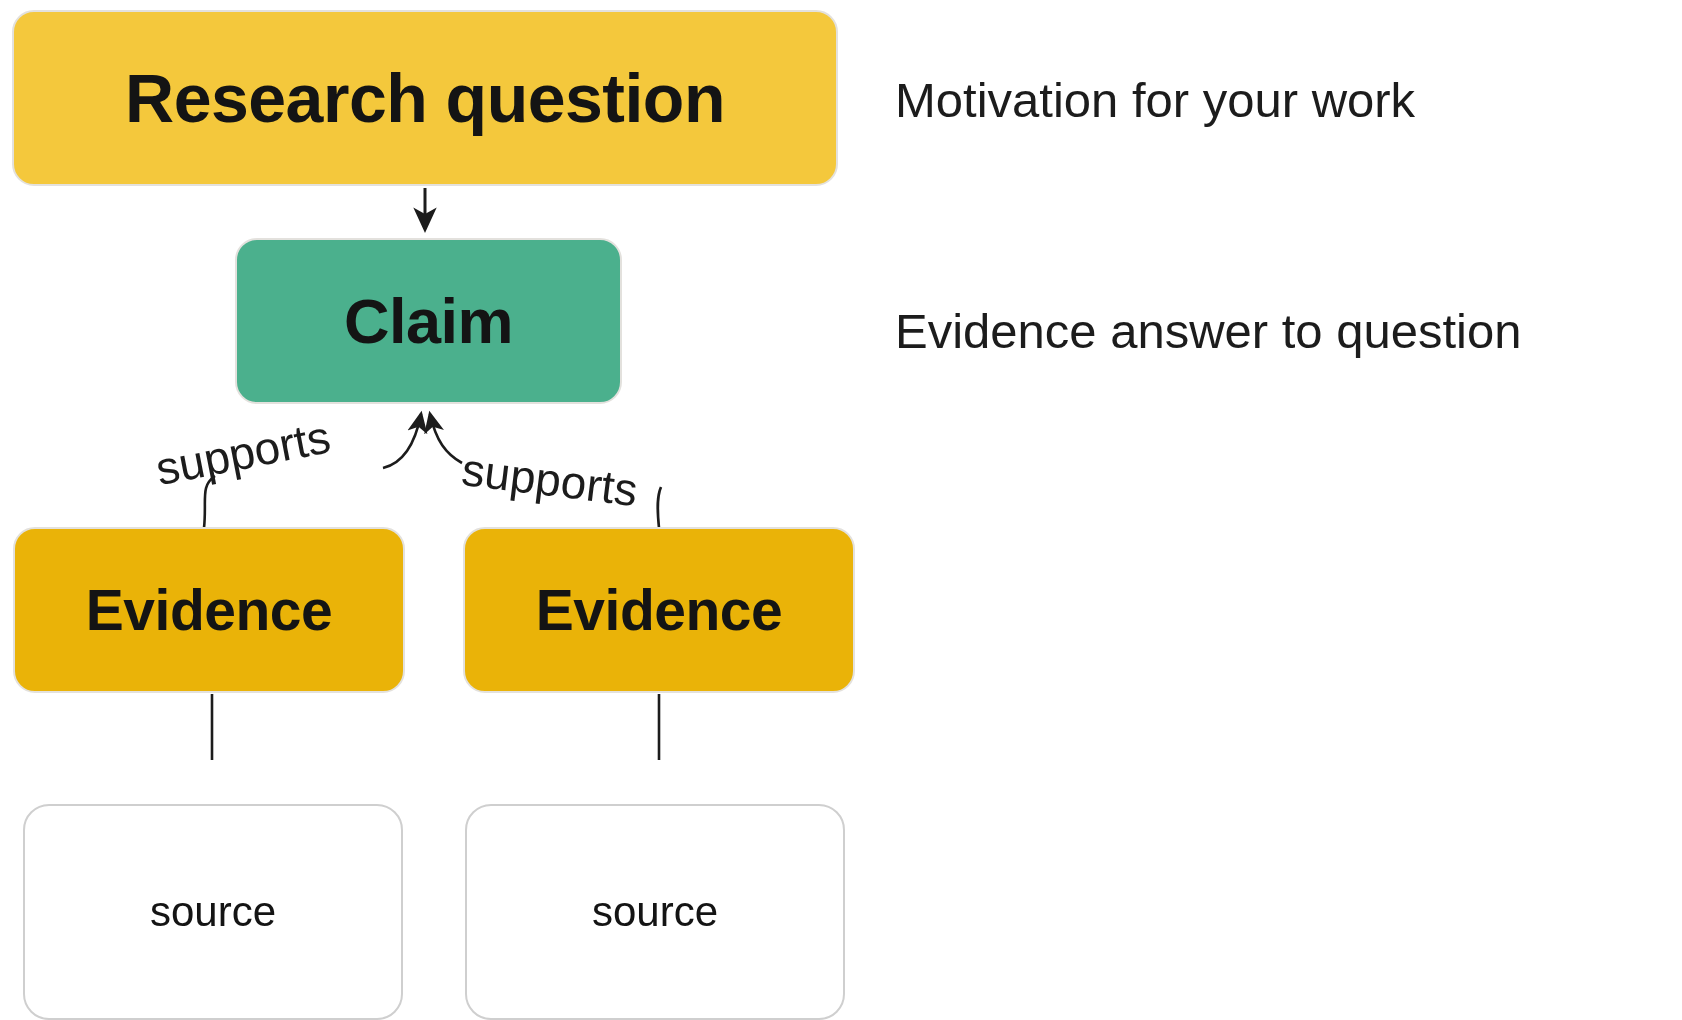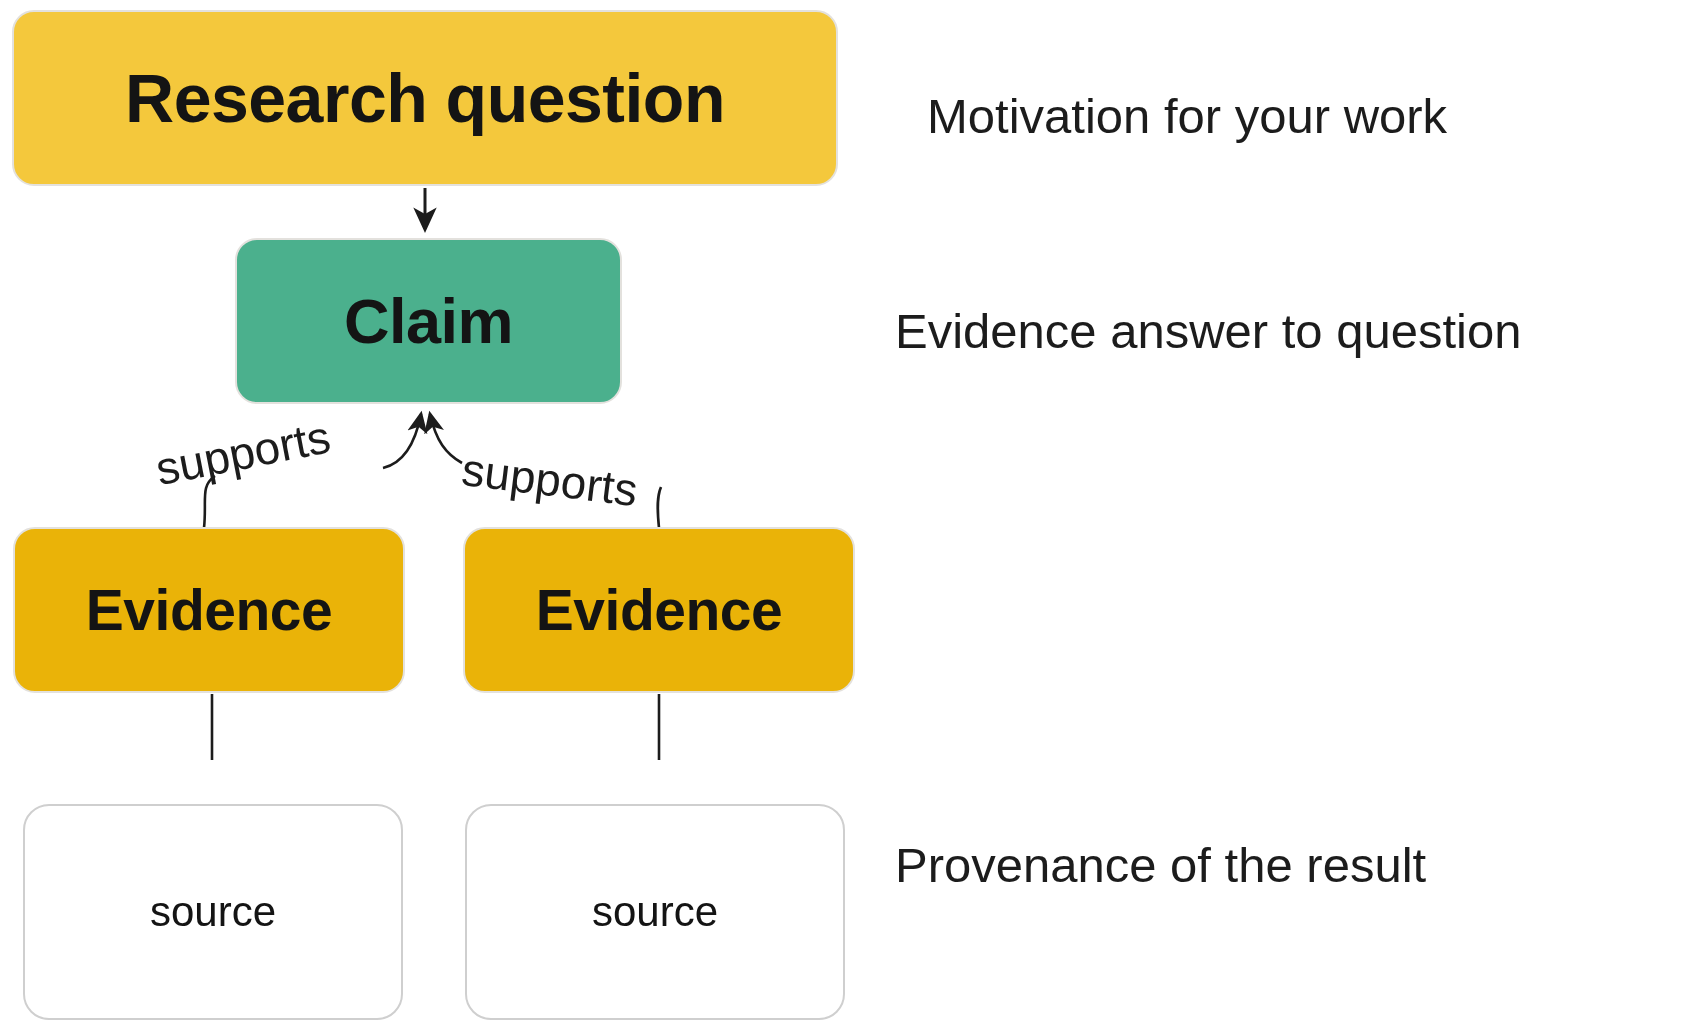--- a/index.html
+++ b/index.html
@@ -87,21 +87,21 @@
   
   .desc {
     position: absolute;
     left: 895px;
     color: #1c1c1c;
     font-size: 49px;
     font-weight: normal;
     line-height: 1;
     white-space: nowrap;
   }
-  .desc-0 { top: 92px; margin-left: 32px; }
+  .desc-0 { top: 76px; }
   .desc-1 { top: 307px; }
   .desc-2 { top: 574px; }
   .desc-3 { top: 841px; }
 
   
   .edge-label {
     position: absolute;
     color: #1c1c1c;
     font-size: 46px;
     font-weight: normal;
@@ -188,15 +188,14 @@
 
   <div class="node node-source right">
     <span class="node-label">source</span>
   </div>
 
   <div class="edge-label edge-label-left">supports</div>
   <div class="edge-label edge-label-right">supports</div>
 
   <div class="desc desc-0">Motivation for your work</div>
   <div class="desc desc-1">Evidence answer to question</div>
-  <div class="desc desc-3">Provenance of the result</div>
 
 </div>
 
 </body></html>

